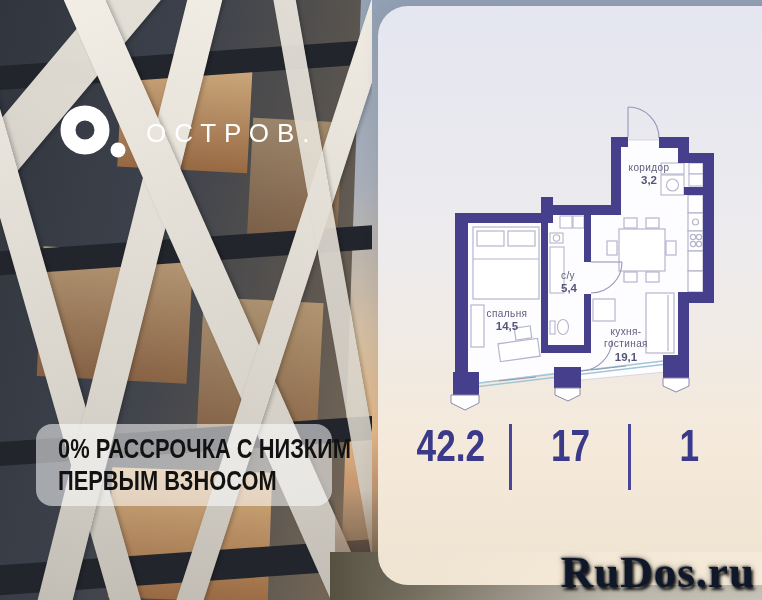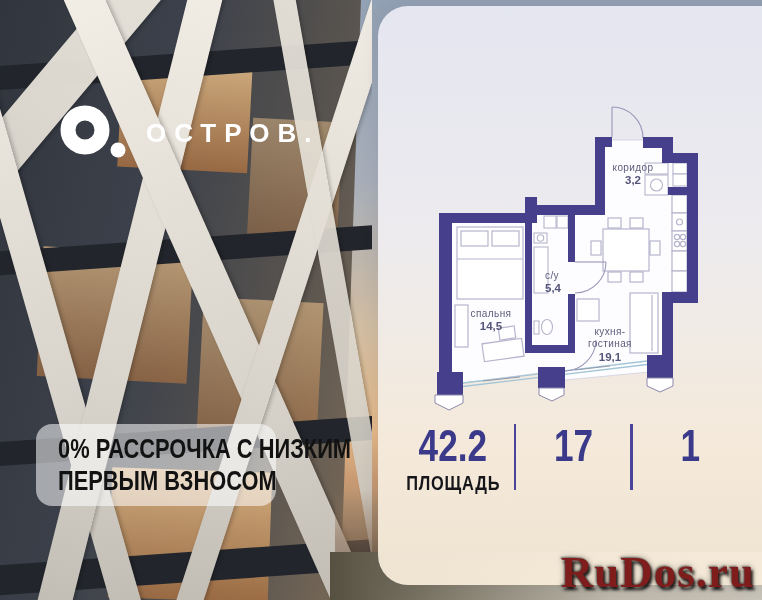--- a/index.html
+++ b/index.html
@@ -26,48 +26,48 @@
   .fn3{left:208px;transform:rotate(-24deg);width:38px;} .fn4{left:268px;transform:rotate(18deg);width:26px;}
   .fn5{left:330px;transform:rotate(-10deg);width:22px;opacity:.9;}
   .fn6{left:-60px;top:-180px;transform:rotate(40deg);width:46px;opacity:.95;}
   .haze{position:absolute;left:330px;right:0;bottom:0;height:48px;
     background:linear-gradient(90deg,#55503f 0%,#8f8a7a 35%,#bdb8ab 65%,#c9c4b8 100%);}
   .skyline{position:absolute;left:335px;bottom:40px;width:427px;height:70px;opacity:.55;
     background:linear-gradient(180deg,rgba(140,106,80,0) 0%,#8c6a50 70%,#6e5844 100%);}
 
   
   .logo{position:absolute;left:58px;top:104px;display:flex;align-items:center;z-index:5;}
-  .logo-text{color:#fff;font-size:26px;font-weight:700;letter-spacing:8px;margin-left:16px;}
-
-  
-  .banner{position:absolute;left:36px;top:424px;width:240px;height:82px;border-radius:16px;
+  .logo-text{color:#fff;font-size:26px;font-weight:400;letter-spacing:8px;margin-left:16px;}
+
+  
+  .banner{position:absolute;left:36px;top:424px;width:296px;height:82px;border-radius:16px;
     background:rgba(255,255,255,.55);z-index:5;display:flex;flex-direction:column;justify-content:center;padding-left:22px;box-sizing:border-box;}
   .banner .ln{display:inline-block;transform:scaleX(.78);transform-origin:left center;
     font-size:28px;font-weight:700;color:#121212;line-height:32px;white-space:nowrap;}
 
   
   .panel{position:absolute;left:378px;top:6px;right:-40px;height:579px;border-radius:30px;
     background:linear-gradient(180deg,rgba(231,232,242,.97) 0%,rgba(239,237,240,.96) 40%,rgba(245,236,223,.95) 75%,rgba(248,236,217,.94) 100%);
     box-shadow:0 0 18px rgba(60,60,90,.12);}
 
-  .plan-wrap{position:absolute;left:425px;top:95px;width:320px;height:330px;}
+  .plan-wrap{position:absolute;left:441px;top:95px;width:320px;height:330px;}
   .plan-label{font-size:10px;fill:#5d5d7c;letter-spacing:.4px;}
   .plan-area{font-size:11.5px;fill:#55557a;font-weight:600;}
 
   
   .stats{position:absolute;left:393px;top:424px;width:354px;height:78px;display:flex;align-items:flex-start;}
   .stat{flex:1;text-align:center;}
   .stat .num{display:inline-block;transform:scaleX(.8);font-size:44px;line-height:44px;font-weight:700;color:#3b3a8a;white-space:nowrap;}
   .stat .lbl{margin-top:3px;}
   .stat .lbl span{display:inline-block;transform:scaleX(.78);font-size:21px;font-weight:700;color:#15151a;letter-spacing:1px;white-space:nowrap;}
   .divider{width:2.5px;height:66px;background:#4b449b;}
 
   
   .watermark{position:absolute;right:7px;bottom:2px;z-index:9;
-    font-family:"Liberation Serif",serif;font-weight:700;font-size:45px;color:#7f1d1d;letter-spacing:1px;
+    font-family:"Liberation Serif",serif;font-weight:700;font-size:45px;color:#0f172a;letter-spacing:1px;
     text-shadow:2px 3px 3px rgba(0,0,0,.85),-1px -1px 2px rgba(0,0,0,.5),0 0 7px rgba(0,0,0,.4);}
 </style>
 </head>
 <body>
 
 <div class="canvas">
 
   <div class="photo">
     <div class="bld">
       <div class="f-base"></div>
@@ -218,21 +218,20 @@
         <text class="plan-label" x="185" y="240">кухня-</text>
         <text class="plan-label" x="185" y="252">гостиная</text>
         <text class="plan-area" x="185" y="266">19,1</text>
       </g>
     </svg>
   </div>
 
   <div class="stats">
     <div class="stat">
       <span class="num">42.2</span>
-      <div class="lbl"><span>ПЛОЩАДЬ</span></div>
     </div>
     <div class="divider"></div>
     <div class="stat">
       <span class="num">17</span>
     </div>
     <div class="divider"></div>
     <div class="stat">
       <span class="num">1</span>
     </div>
   </div>

